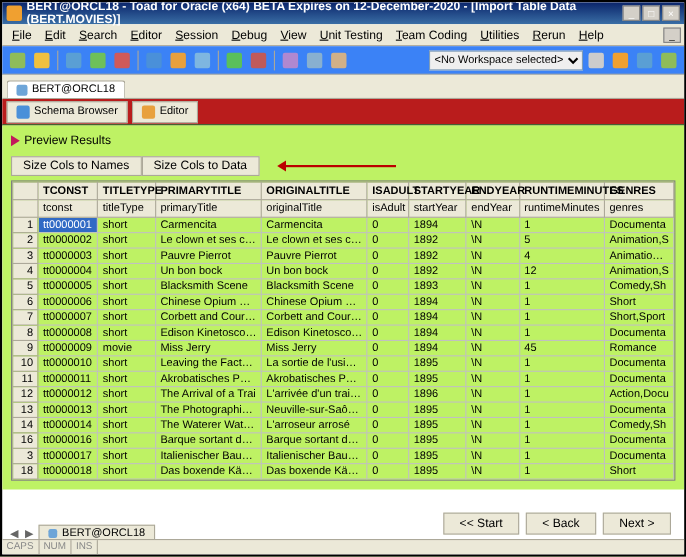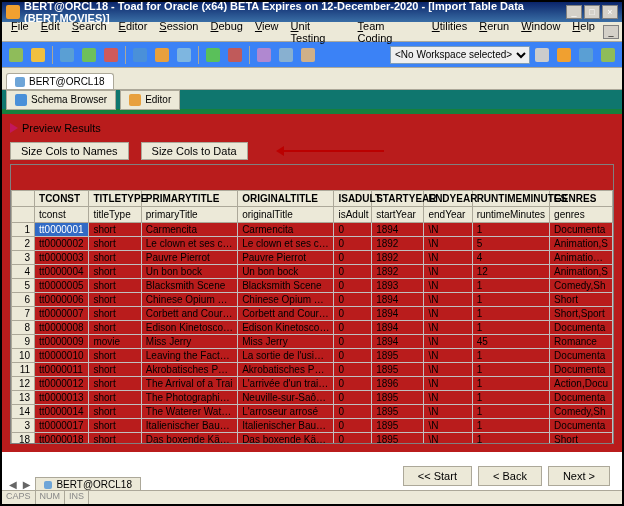--- a/index.html
+++ b/index.html
@@ -15,36 +15,36 @@
   .mdi-btns { margin-left: auto; display: flex; }
   .toolbar { background: #3b82f6; border-bottom: 1px solid #aca899; height: 26px; display: flex; align-items: center; padding: 2px 4px; gap: 2px; }
   .tbtn { width: 20px; height: 20px; border: 1px solid transparent; display: flex; align-items: center; justify-content: center; cursor: pointer; border-radius: 2px; }
   .tbtn-icon { width: 14px; height: 14px; border-radius: 2px; }
   .tsep { width: 1px; height: 18px; background: #aca899; margin: 0 2px; }
   .ws-combo { margin-left: auto; }
   .ws-combo select { font-size: 10px; height: 18px; border: 1px solid #7f9db9; }
   .conn-tabs { background: #ece9d8; border-bottom: 1px solid #aca899; height: 22px; display: flex; align-items: flex-end; padding: 0 4px; }
   .conn-tab { background: #fff; border: 1px solid #aca899; border-bottom: none; padding: 2px 8px; font-size: 10px; display: flex; align-items: center; gap: 4px; border-radius: 3px 3px 0 0; }
   .conn-tab::before { content: ""; width: 10px; height: 10px; background: #6ea5d8; border-radius: 2px; }
-  .doc-tabs { background: #0f766e; border-bottom: 5px solid #15803d; height: 24px; display: flex; align-items: center; padding: 2px 4px; gap: 4px; }
+  .doc-tabs { background: #b91c1c; border-bottom: 1px solid #15803d; height: 24px; display: flex; align-items: center; padding: 2px 4px; gap: 4px; }
   .doc-tab { background: #ece9d8; border: 1px solid #aca899; padding: 3px 8px; font-size: 10px; display: flex; align-items: center; gap: 4px; cursor: pointer; }
   .doc-tab.active { background: #fff; border-bottom-color: #fff; }
   .doc-tab::before { content: ""; width: 12px; height: 12px; border-radius: 2px; }
   .doc-tab.schema::before { background: #4a90d9; }
   .doc-tab.editor::before { background: #e8a03d; }
   .doc-tab.import::before { background: #8fbc5a; }
-  .content { background: #b91c1c; padding: 8px; }
+  .content { background: #bef264; padding: 8px; }
   .preview-row { display: flex; align-items: center; gap: 4px; margin-bottom: 8px; }
   .tri-icon { width: 0; height: 0; border-left: 8px solid #c2185b; border-top: 5px solid transparent; border-bottom: 5px solid transparent; }
-  .size-btns { display: flex; gap: 12px; align-items: center; margin-bottom: 4px; }
+  .size-btns { display: flex; gap: 0; align-items: center; margin-bottom: 4px; }
   .btn { background: #ece9d8; border: 1px solid #aca899; padding: 2px 10px; font-size: 11px; cursor: pointer; }
   .arrow-ann { width: 100px; height: 2px; background: #b00; margin-left: 24px; position: relative; }
   .arrow-ann::before { content: ""; position: absolute; left: -8px; top: -4px; width: 0; height: 0; border-right: 8px solid #b00; border-top: 5px solid transparent; border-bottom: 5px solid transparent; }
   .grid-wrap { border: 1px solid #808080; max-height: 280px; overflow: auto; }
-  table { border-collapse: collapse; width: 100%; font-size: 10px; table-layout: fixed; margin-top: 25px; }
+  table { border-collapse: collapse; width: 100%; font-size: 10px; table-layout: fixed; }
   th { background: #ece9d8; border: 1px solid #aca899; padding: 2px 4px; font-weight: bold; text-align: left; }
   th.hdr2 { font-weight: normal; font-style: normal; }
   td { border: 1px solid #c0c0c0; padding: 1px 4px; white-space: nowrap; overflow: hidden; text-overflow: ellipsis; }
   .rownum { background: #ece9d8; text-align: right; font-weight: normal; width: 22px; border: 1px solid #aca899; }
   .sel { background: #316ac5; color: #fff; }
   .nav-btns { position: absolute; bottom: 18px; right: 12px; display: flex; gap: 6px; }
   .nav-btns .btn { padding: 3px 14px; }
   .lower-tabs { position: absolute; bottom: 12px; left: 4px; display: flex; align-items: center; gap: 2px; font-size: 10px; }
   .lower-tabs .lt { background: #ece9d8; border: 1px solid #aca899; padding: 1px 8px; display: flex; align-items: center; gap: 4px; }
   .lower-tabs .lt::before { content: ""; width: 8px; height: 8px; background: #6ea5d8; border-radius: 2px; }
@@ -71,21 +71,20 @@
       <span><u>E</u>dit</span>
       <span><u>S</u>earch</span>
       <span><u>E</u>ditor</span>
       <span><u>S</u>ession</span>
       <span><u>D</u>ebug</span>
       <span><u>V</u>iew</span>
       <span><u>U</u>nit Testing</span>
       <span><u>T</u>eam Coding</span>
       <span><u>U</u>tilities</span>
       <span><u>R</u>erun</span>
-      <span><u>W</u>indow</span>
       <span><u>H</u>elp</span>
     </div>
   <div class="mdi-btns">
     <div class="winbtn">_</div>
 
   </div>
 </div>
 
 <div class="toolbar">
   <div class="tbtn">
@@ -378,20 +377,32 @@
             <td>short</td>
             <td>The Waterer Watere</td>
             <td>L'arroseur arrosé</td>
             <td>0</td>
             <td>1895</td>
             <td>\N</td>
             <td>1</td>
             <td>Comedy,Sh</td>
           </tr>
           <tr>
+            <td class="rownum">16</td>
+            <td>tt0000016</td>
+            <td>short</td>
+            <td>Barque sortant du po</td>
+            <td>Barque sortant du po</td>
+            <td>0</td>
+            <td>1895</td>
+            <td>\N</td>
+            <td>1</td>
+            <td>Documenta</td>
+          </tr>
+          <tr>
             <td class="rownum">3</td>
             <td>tt0000017</td>
             <td>short</td>
             <td>Italienischer Bauernt</td>
             <td>Italienischer Bauernt</td>
             <td>0</td>
             <td>1895</td>
             <td>\N</td>
             <td>1</td>
             <td>Documenta</td>

